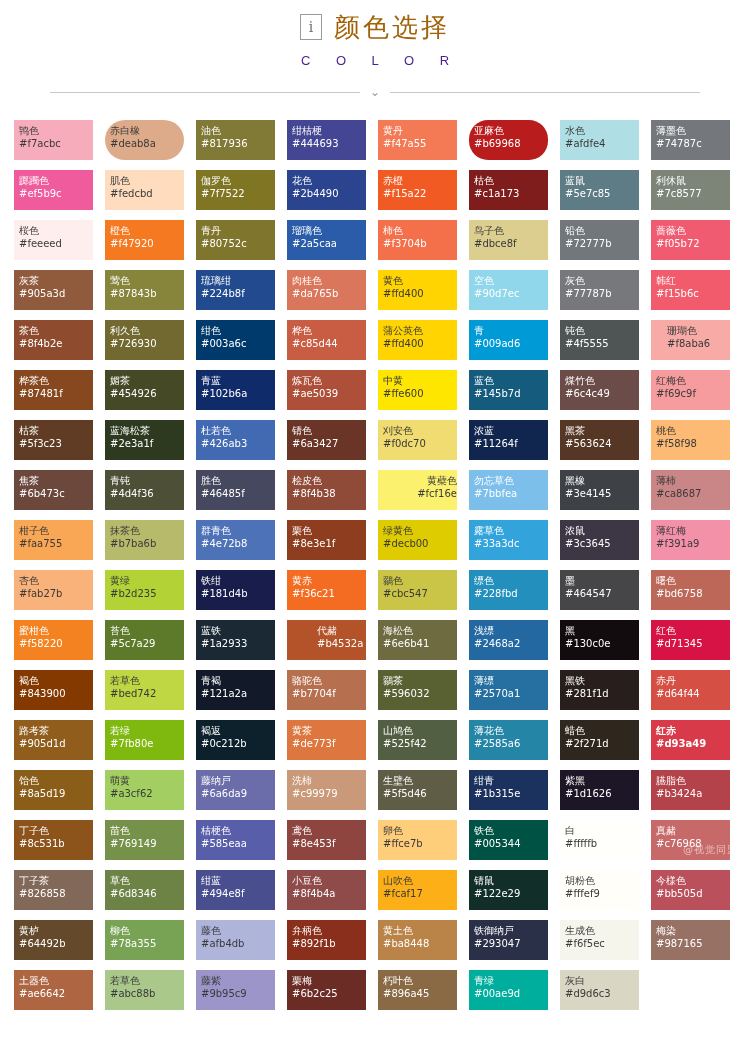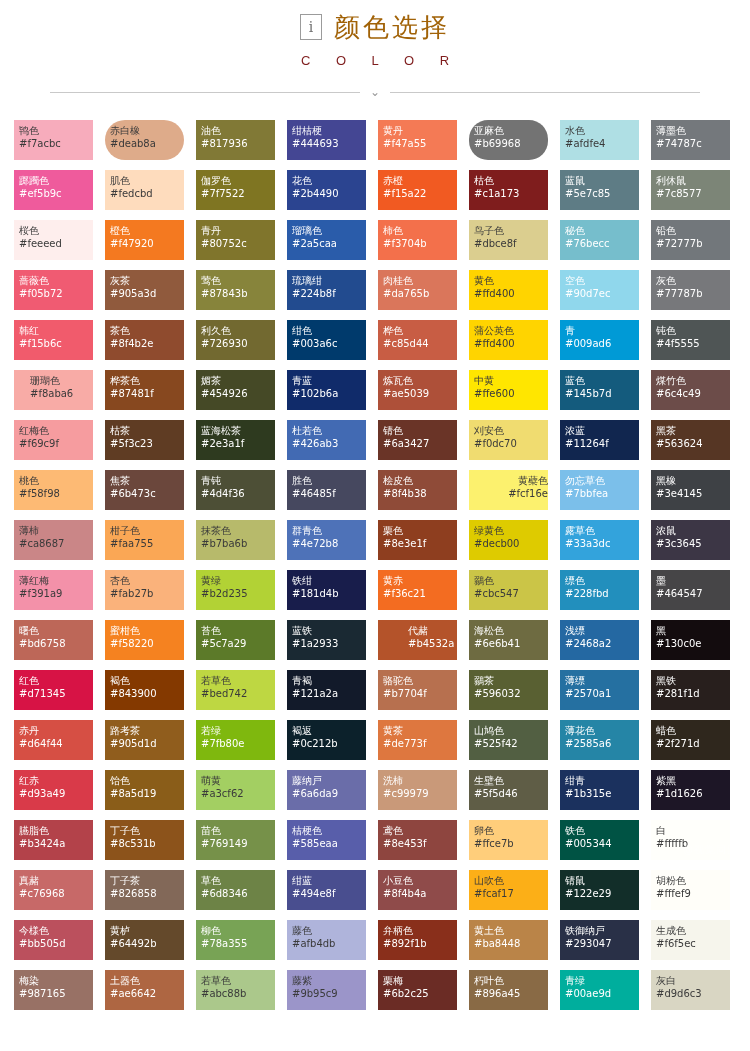--- a/index.html
+++ b/index.html
@@ -26,21 +26,21 @@
     display:flex; align-items:center; justify-content:center;
     font-size:14px; color:#6e6e6e; line-height:1;
     font-family:"DejaVu Serif","Liberation Serif",serif;
   }
   .page-title {
     font-size:26px; color:#a16207; letter-spacing:3px;
     font-weight:400; line-height:1;
   }
   .subtitle {
     margin-top:13px;
-    font-size:13px; color:#7f1d1d;
+    font-size:13px; color:#4c1d95;
     letter-spacing:11px; text-indent:11px;
     font-family:"Liberation Sans",sans-serif;
   }
   .divider {
     margin-top:18px;
     display:flex; align-items:center; justify-content:center;
     padding:0 50px;
   }
   .divider .line { flex:1; height:1px; background:#c9c9c9; }
   .divider .chev {
@@ -117,21 +117,21 @@
         <div class="hex">#817936</div>
       </div>
       <div class="swatch light-text" style="background: rgb(68, 70, 147);">
         <div class="name">绀桔梗</div>
         <div class="hex">#444693</div>
       </div>
       <div class="swatch light-text" style="background: rgb(244, 122, 85);">
         <div class="name">黄丹</div>
         <div class="hex">#f47a55</div>
       </div>
-      <div class="swatch light-text" style="background: #737373; border-radius: 19px;">
+      <div class="swatch light-text" style="background: #b91c1c; border-radius: 19px;">
         <div class="name">亚麻色</div>
         <div class="hex">#b69968</div>
       </div>
       <div class="swatch dark-text" style="background: rgb(175, 223, 228);">
         <div class="name">水色</div>
         <div class="hex">#afdfe4</div>
       </div>
       <div class="swatch light-text" style="background: rgb(116, 120, 124);">
         <div class="name">薄墨色</div>
         <div class="hex">#74787c</div>
@@ -185,24 +185,20 @@
         <div class="hex">#2a5caa</div>
       </div>
       <div class="swatch light-text" style="background: rgb(243, 112, 75);">
         <div class="name">柿色</div>
         <div class="hex">#f3704b</div>
       </div>
       <div class="swatch dark-text" style="background: rgb(219, 206, 143);">
         <div class="name">鸟子色</div>
         <div class="hex">#dbce8f</div>
       </div>
-      <div class="swatch light-text" style="background: rgb(118, 190, 204);">
-        <div class="name">秘色</div>
-        <div class="hex">#76becc</div>
-      </div>
       <div class="swatch light-text" style="background: rgb(114, 119, 123);">
         <div class="name">铅色</div>
         <div class="hex">#72777b</div>
       </div>
       <div class="swatch light-text" style="background: rgb(240, 91, 114);">
         <div class="name">蔷薇色</div>
         <div class="hex">#f05b72</div>
       </div>
       <div class="swatch light-text" style="background: rgb(144, 90, 61);">
         <div class="name">灰茶</div>
@@ -513,21 +509,21 @@
         <div class="hex">#525f42</div>
       </div>
       <div class="swatch light-text" style="background: rgb(37, 133, 166);">
         <div class="name">薄花色</div>
         <div class="hex">#2585a6</div>
       </div>
       <div class="swatch light-text" style="background: rgb(47, 39, 29);">
         <div class="name">蜡色</div>
         <div class="hex">#2f271d</div>
       </div>
-      <div class="swatch light-text" style="background: rgb(217, 58, 73);">
+      <div class="swatch light-text" style="background: rgb(217, 58, 73); font-weight: bold;">
         <div class="name">红赤</div>
         <div class="hex">#d93a49</div>
       </div>
       <div class="swatch light-text" style="background: rgb(138, 93, 25);">
         <div class="name">饴色</div>
         <div class="hex">#8a5d19</div>
       </div>
       <div class="swatch dark-text" style="background: rgb(163, 207, 98);">
         <div class="name">萌黄</div>
         <div class="hex">#a3cf62</div>

